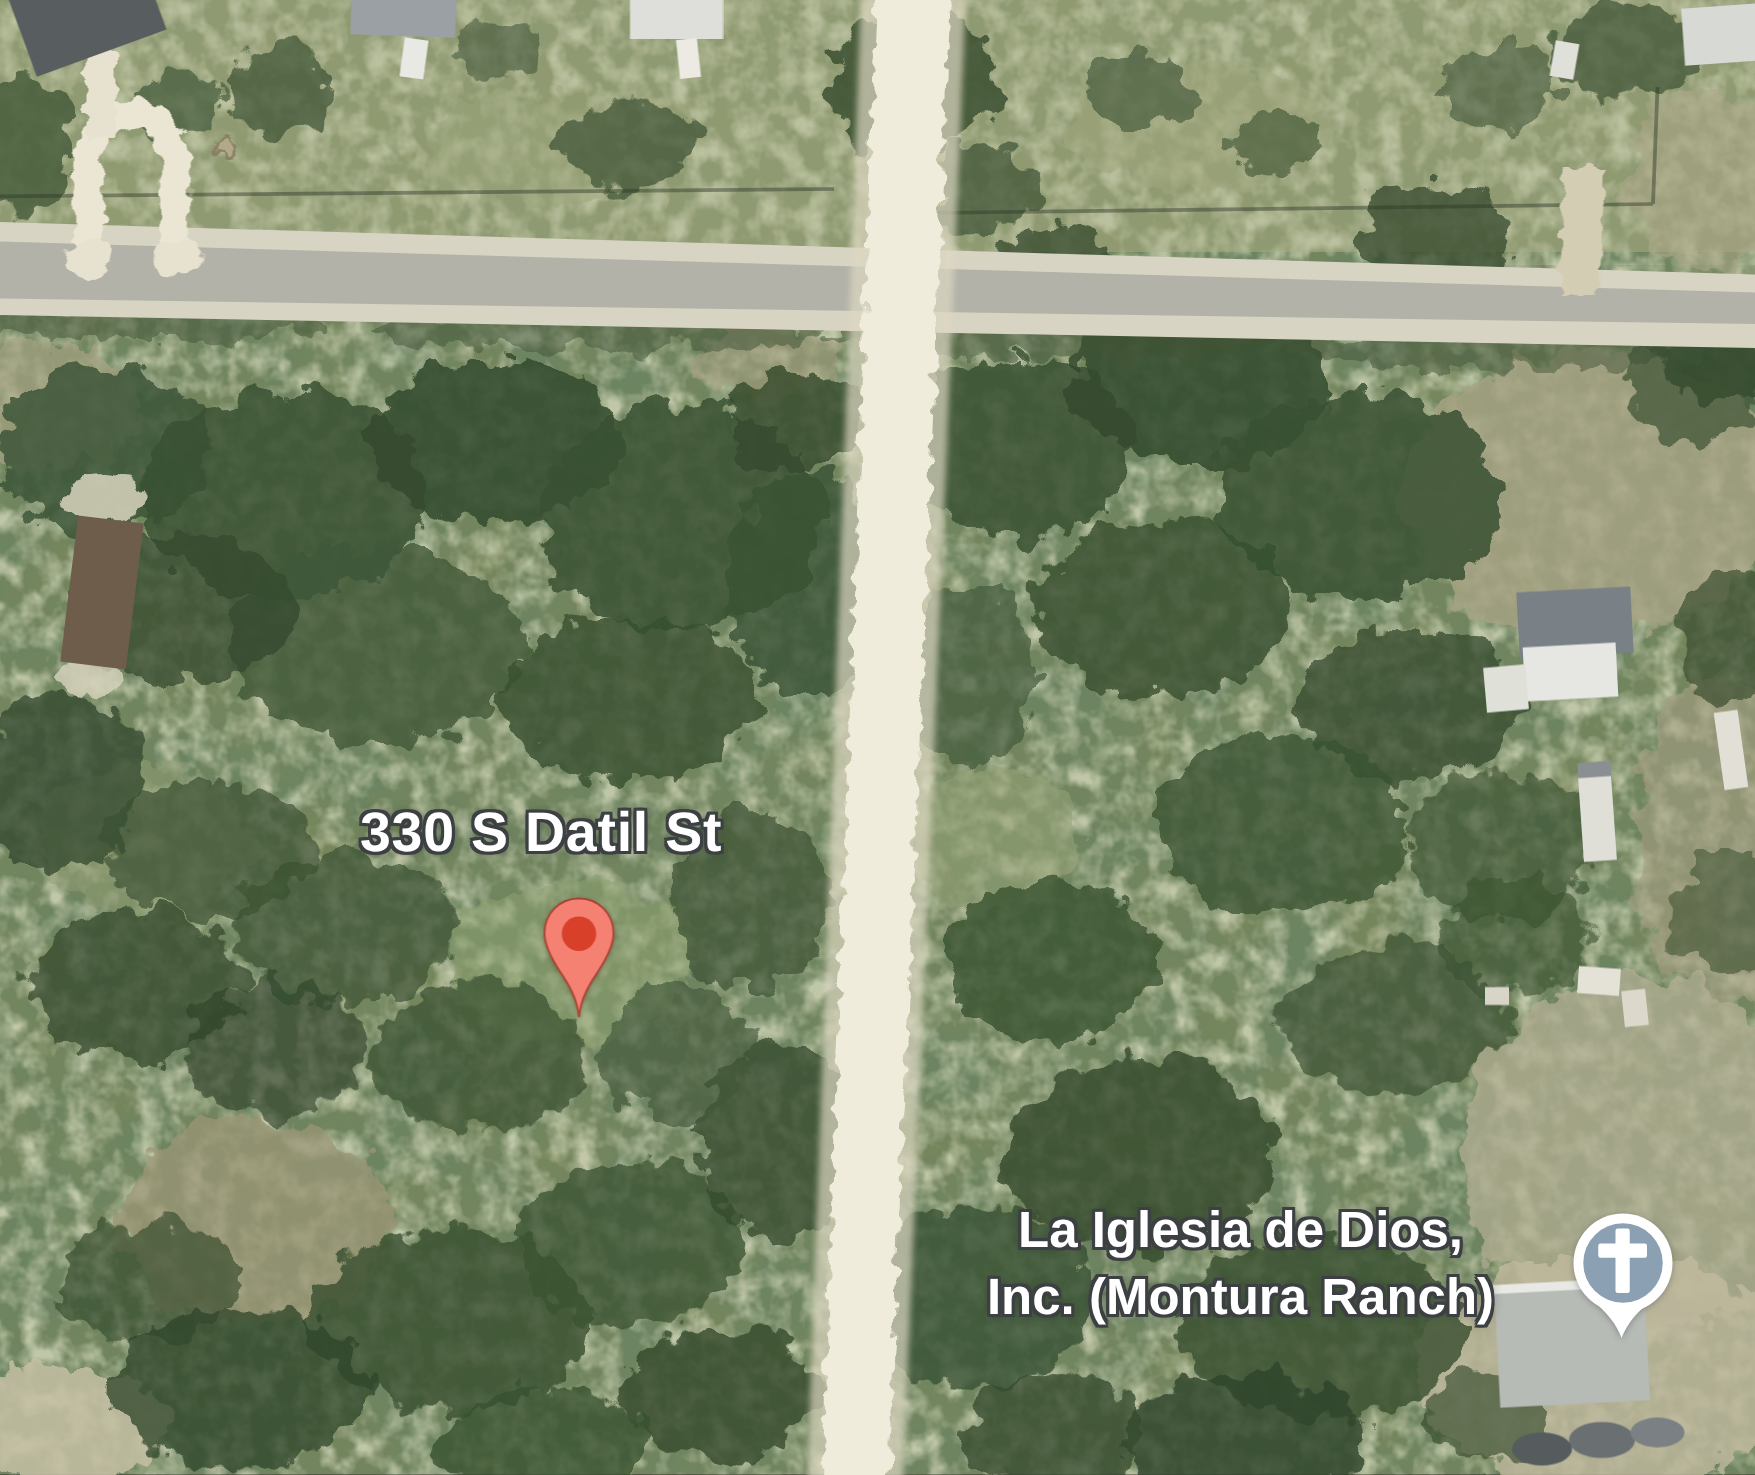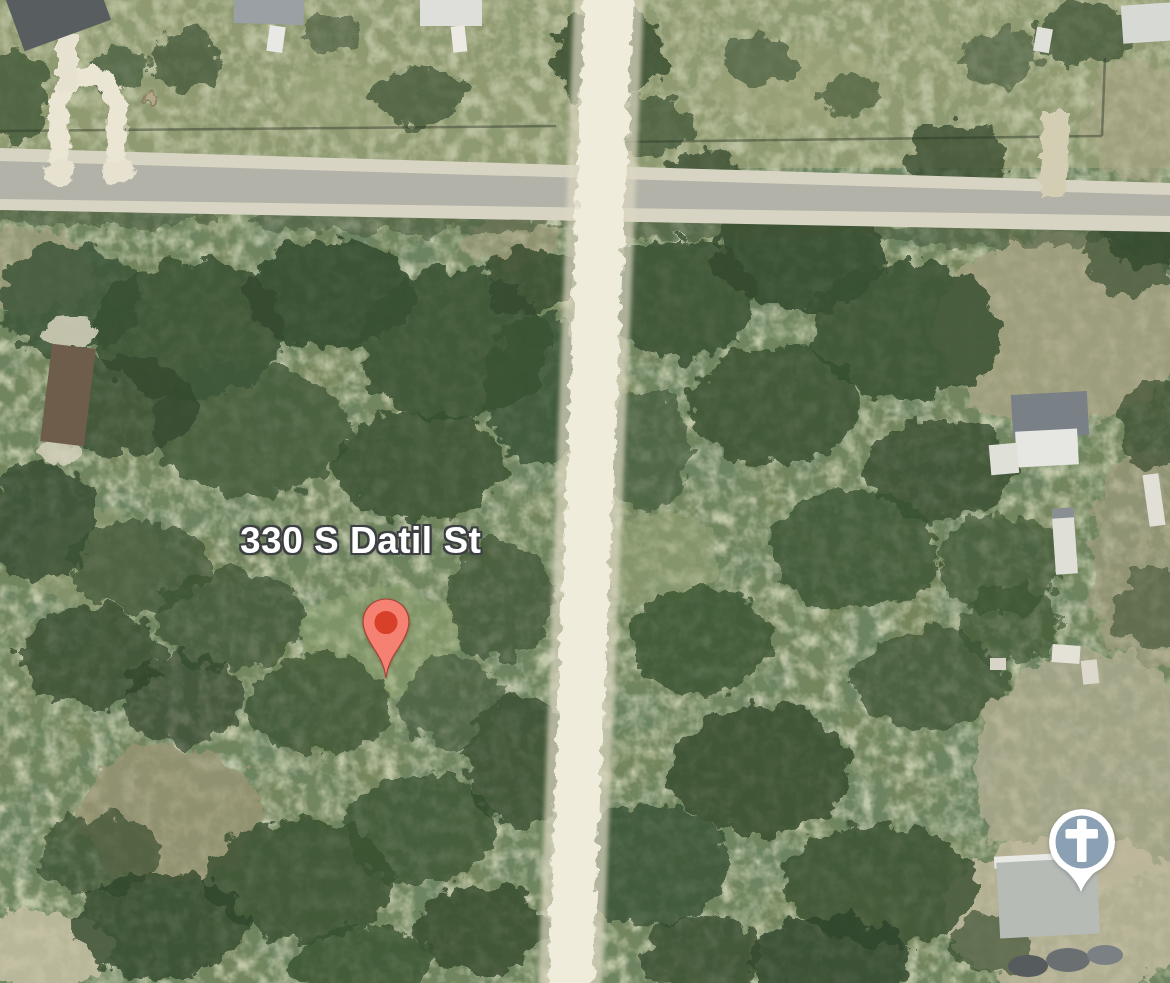--- a/index.html
+++ b/index.html
@@ -19,21 +19,21 @@
     white-space: nowrap;
     text-shadow:
       -2px -2px 0 #3d4043, 2px -2px 0 #3d4043,
       -2px  2px 0 #3d4043, 2px  2px 0 #3d4043,
        0   -2px 0 #3d4043, 0    2px 0 #3d4043,
       -2px  0   0 #3d4043, 2px  0   0 #3d4043,
        0    0   7px rgba(40,42,45,0.55);
   }
   #address-label {
     left: 240px;
-    top: 520px;
+    top: 534px;
     font-size: 37px;
     letter-spacing: 0.5px;
     text-align: right;
   }
   #church-label {
     left: 577px;
     top: 798px;
     width: 500px;
     font-size: 34px;
     line-height: 45px;
@@ -245,20 +245,24 @@
 
   <div id="address-label" class="map-label">330 S Datil St</div>
 
   <div id="address-pin">
     <svg width="48" height="82" viewBox="0 0 48 82">
       <path d="M24 1 C10.8 1 1 11.2 1 24 c0 8.6 4.6 16.9 10.3 25.6 C17 58.3 22.5 66.5 24 80 c1.5 -13.5 7 -21.7 12.7 -30.4 C42.4 40.9 47 32.6 47 24 47 11.2 37.2 1 24 1 Z" fill="#f58173" stroke="#a84434" stroke-width="1.2"></path>
       <circle cx="24" cy="24.5" r="11.5" fill="#d8402a"></circle>
     </svg>
   </div>
 
+  <div id="church-label" class="map-label">
+    <div>La Iglesia de Dios,</div>
+    <div>Inc. (Montura Ranch)</div>
+  </div>
 
   <div id="church-poi-icon">
     <svg width="78" height="88" viewBox="0 0 78 88">
       <circle cx="39" cy="37" r="33" fill="#ffffff"></circle>
       <path d="M19 62 C28 70 35 78 38 87 C42 77 49 69 58 62 Z" fill="#ffffff"></path>
       <circle cx="39" cy="37" r="26.5" fill="#8ba1b3"></circle>
       <rect x="34" y="14" width="9.5" height="43" rx="1.5" fill="#ffffff"></rect>
       <rect x="22.5" y="24" width="32.5" height="9.5" rx="1.5" fill="#ffffff"></rect>
     </svg>
   </div>

